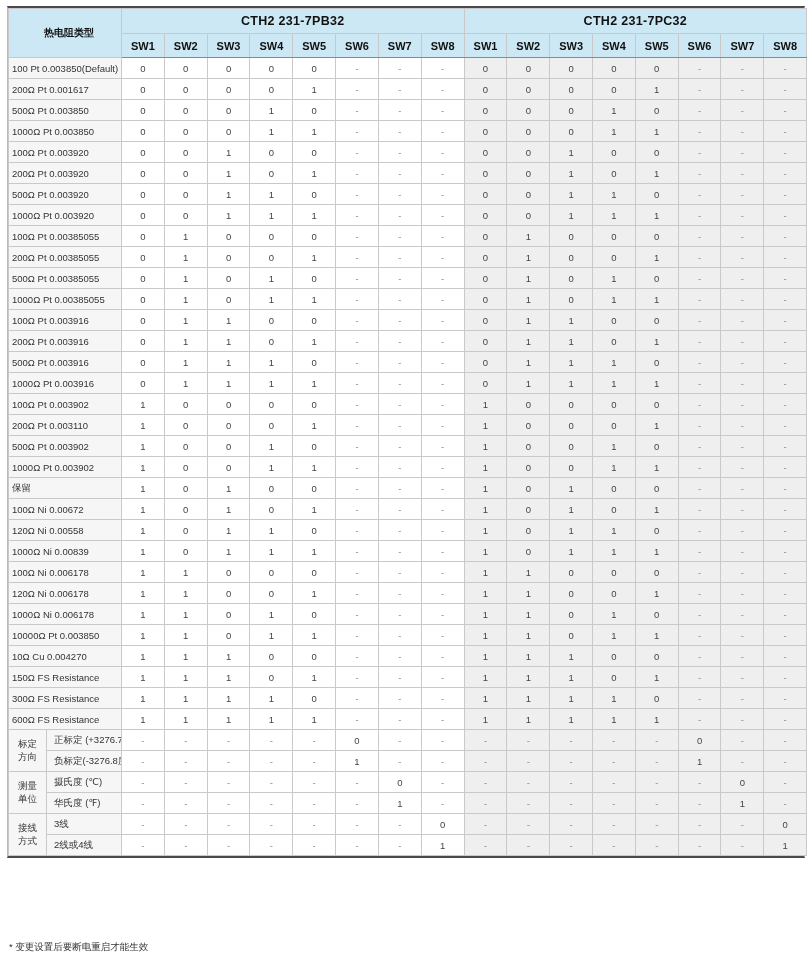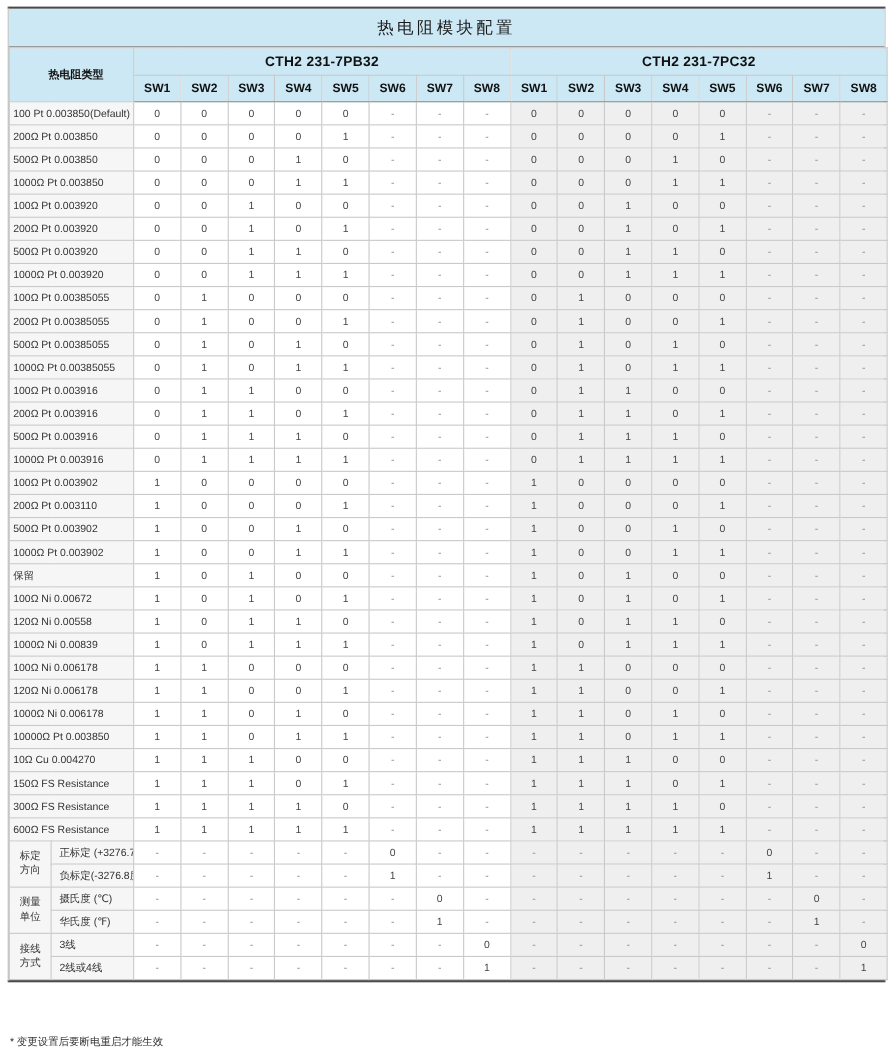--- a/index.html
+++ b/index.html
@@ -57,21 +57,20 @@
   td.dash{color:#8a8a8a;}
   .footnote{
     position:absolute;left:9px;top:941px;
     font-size:9.5px;color:#333;
   }
 </style>
 </head>
 <body>
 
 <div class="frame">
-  <div class="title-bar">热电阻模块配置</div>
   <table>
     <colgroup id="cols">
         <col style="width: 38px;">
         <col style="width: 75px;">
         <col style="width: 42.8125px;">
         <col style="width: 42.8125px;">
         <col style="width: 42.8125px;">
         <col style="width: 42.8125px;">
         <col style="width: 42.8125px;">
         <col style="width: 42.8125px;">
@@ -125,21 +124,21 @@
           <td class="g2 ">0</td>
           <td class="g2 ">0</td>
           <td class="g2 ">0</td>
           <td class="g2 ">0</td>
           <td class="g2 ">0</td>
           <td class="g2 dash">-</td>
           <td class="g2 dash">-</td>
           <td class="g2 dash">-</td>
         </tr>
         <tr>
-          <td class="lbl" colspan="2">200Ω Pt 0.003850</td>
+          <td class="lbl" colspan="2">200Ω Pt 0.001617</td>
           <td>0</td>
           <td>0</td>
           <td>0</td>
           <td>0</td>
           <td>1</td>
           <td class="dash">-</td>
           <td class="dash">-</td>
           <td class="dash">-</td>
           <td class="g2 ">0</td>
           <td class="g2 ">0</td>

